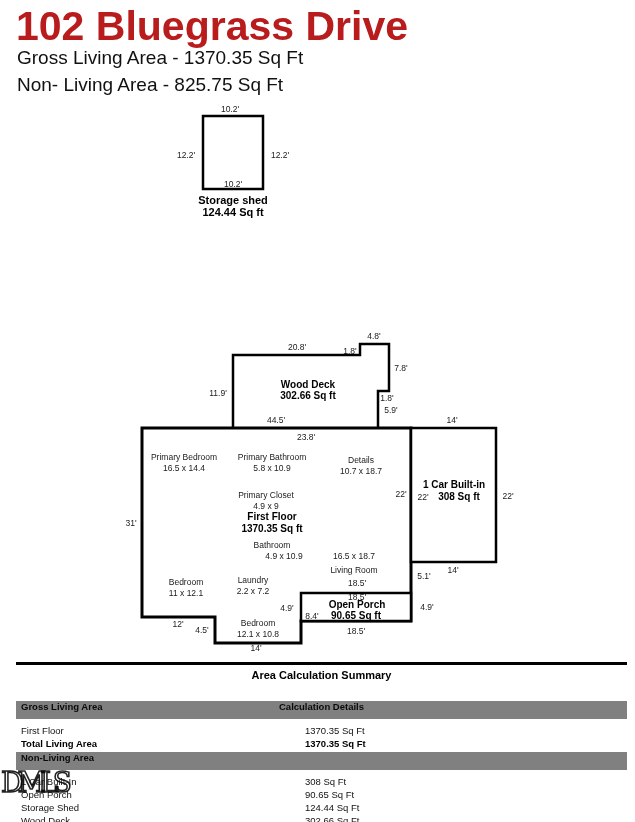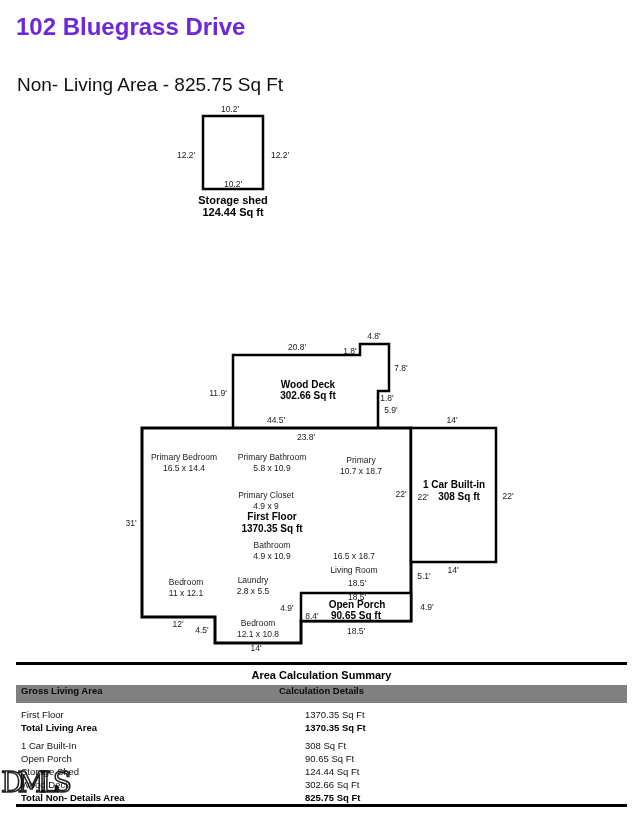--- a/index.html
+++ b/index.html
@@ -1,35 +1,35 @@
 <!DOCTYPE html>
 <html><head>
 <meta charset="utf-8">
 <style>
   html,body{margin:0;padding:0;background:#fff;}
   #page{position:relative;width:635px;height:822px;background:#fff;overflow:hidden;
         font-family:"Liberation Sans",sans-serif;color:#111;}
   svg.plan{position:absolute;left:0;top:0;pointer-events:none;}
 
   
-  .title{position:absolute;left:16px;top:9px;font-size:24px;font-weight:700;line-height:35px;color:#6d28d9;}
+  .title{position:absolute;left:16px;top:9px;font-size:41px;font-weight:700;line-height:35px;color:#b91c1c;}
   .sub{position:absolute;left:17px;font-size:19px;line-height:20px;color:#111;}
   .sub1{top:48px;}
   .sub2{top:75px;}
 
   
   .lbl{position:absolute;transform:translate(-50%,-50%);white-space:nowrap;
        font-size:8.5px;line-height:10px;color:#1a1a1a;text-align:center;}
   .lbl.b{font-weight:700;font-size:10px;color:#000;}
   .lbl.shedb{font-weight:700;font-size:11px;color:#000;}
 
   
   .atable{position:absolute;left:16px;top:662px;width:611px;
           border-top:3px solid #000;border-bottom:3px solid #000;font-size:9.5px;}
-  .t-title{height:20px;line-height:20px;text-align:center;font-weight:700;font-size:11px;color:#000;}
+  .t-title{height:36px;line-height:20px;text-align:center;font-weight:700;font-size:11px;color:#000;}
   .t-bar{position:relative;height:18px;line-height:11px;background:#808080;font-weight:700;color:#0a0a0a;}
   .t-bar-left{position:absolute;left:5px;top:0;}
   .t-bar-center{position:absolute;left:0;right:0;top:0;text-align:center;}
   .t-bar2{margin-top:2px;}
   .t-sec{margin-top:5px;}
   .t-sec1{margin-bottom:0;}
   .t-row{position:relative;height:13px;line-height:13px;}
   .t-row .c1{position:absolute;left:5px;top:0;}
   .t-row .c2{position:absolute;left:289px;top:0;}
   .t-row.bold{font-weight:700;color:#000;}
@@ -40,20 +40,21 @@
              font-size:28px;line-height:40px;letter-spacing:-6px;
              color:rgba(255,255,255,0.18);
              -webkit-text-stroke:1.6px rgba(10,10,10,0.9);}
 </style>
 </head>
 <body>
 
 <div id="page">
 
   <div class="title">102 Bluegrass Drive</div>
+  <div class="sub sub1">Gross Living Area - 1370.35 Sq Ft</div>
   <div class="sub sub2">Non- Living Area - 825.75 Sq Ft</div>
 
   <svg class="plan" width="635" height="822" viewBox="0 0 635 822">
 
     <rect x="203" y="116" width="60" height="73" fill="#fff" stroke="#000" stroke-width="2.5"></rect>
 
     <path d="M233,427 V355 H360 V344 H389 V391 H378 V427" fill="#fff" stroke="#000" stroke-width="2.5"></path>
 
     <path d="M142,428 H411 V621 H301 V643 H215 V617 H142 Z" fill="#fff" stroke="#000" stroke-width="3"></path>
 
@@ -78,36 +79,36 @@
   <div class="lbl" style="left:387px;top:398px">1.8'</div>
   <div class="lbl" style="left:391px;top:410px">5.9'</div>
   <div class="lbl" style="left:218px;top:393px">11.9'</div>
   <div class="lbl" style="left:276px;top:420px">44.5'</div>
 
   <div class="lbl" style="left:306px;top:437px">23.8'</div>
   <div class="lbl" style="left:184px;top:457px">Primary Bedroom</div>
   <div class="lbl" style="left:184px;top:468px">16.5 x 14.4</div>
   <div class="lbl" style="left:272px;top:457px">Primary Bathroom</div>
   <div class="lbl" style="left:272px;top:468px">5.8 x 10.9</div>
-  <div class="lbl" style="left:361px;top:460px">Primary</div>
+  <div class="lbl" style="left:361px;top:460px">Details</div>
   <div class="lbl" style="left:361px;top:471px">10.7 x 18.7</div>
   <div class="lbl" style="left:401px;top:494px">22'</div>
   <div class="lbl" style="left:266px;top:495px">Primary Closet</div>
   <div class="lbl" style="left:266px;top:506px">4.9 x 9</div>
   <div class="lbl b" style="left:272px;top:517px">First Floor</div>
   <div class="lbl b" style="left:272px;top:529px">1370.35 Sq ft</div>
   <div class="lbl" style="left:131px;top:523px">31'</div>
   <div class="lbl" style="left:272px;top:545px">Bathroom</div>
-  <div class="lbl" style="left:272px;top:556px">4.9 x 10.9</div>
+  <div class="lbl" style="left:284px;top:556px">4.9 x 10.9</div>
   <div class="lbl" style="left:354px;top:570px">Living Room</div>
   <div class="lbl" style="left:354px;top:556px">16.5 x 18.7</div>
   <div class="lbl" style="left:186px;top:582px">Bedroom</div>
   <div class="lbl" style="left:186px;top:593px">11 x 12.1</div>
   <div class="lbl" style="left:253px;top:580px">Laundry</div>
-  <div class="lbl" style="left:253px;top:591px">2.8 x 5.5</div>
+  <div class="lbl" style="left:253px;top:591px">2.2 x 7.2</div>
   <div class="lbl" style="left:424px;top:576px">5.1'</div>
   <div class="lbl" style="left:178px;top:624px">12'</div>
   <div class="lbl" style="left:202px;top:630px">4.5'</div>
   <div class="lbl" style="left:258px;top:623px">Bedroom</div>
   <div class="lbl" style="left:258px;top:634px">12.1 x 10.8</div>
   <div class="lbl" style="left:256px;top:648px">14'</div>
 
   <div class="lbl" style="left:357px;top:583px">18.5'</div>
   <div class="lbl" style="left:357px;top:597px">18.5'</div>
   <div class="lbl b" style="left:357px;top:605px">Open Porch</div>
@@ -133,20 +134,23 @@
     <div class="t-sec t-sec1">
       <div class="t-row">
         <span class="c1">First Floor</span>
         <span class="c2">1370.35 Sq Ft</span>
       </div>
       <div class="t-row bold">
         <span class="c1">Total Living Area</span>
         <span class="c2">1370.35 Sq Ft</span>
       </div>
     </div>
+    <div class="t-bar t-bar2">
+      <span class="t-bar-left">Non-Living Area</span>
+    </div>
     <div class="t-sec">
       <div class="t-row">
         <span class="c1">1 Car Built-In</span>
         <span class="c2">308 Sq Ft</span>
       </div>
       <div class="t-row">
         <span class="c1">Open Porch</span>
         <span class="c2">90.65 Sq Ft</span>
       </div>
       <div class="t-row">

